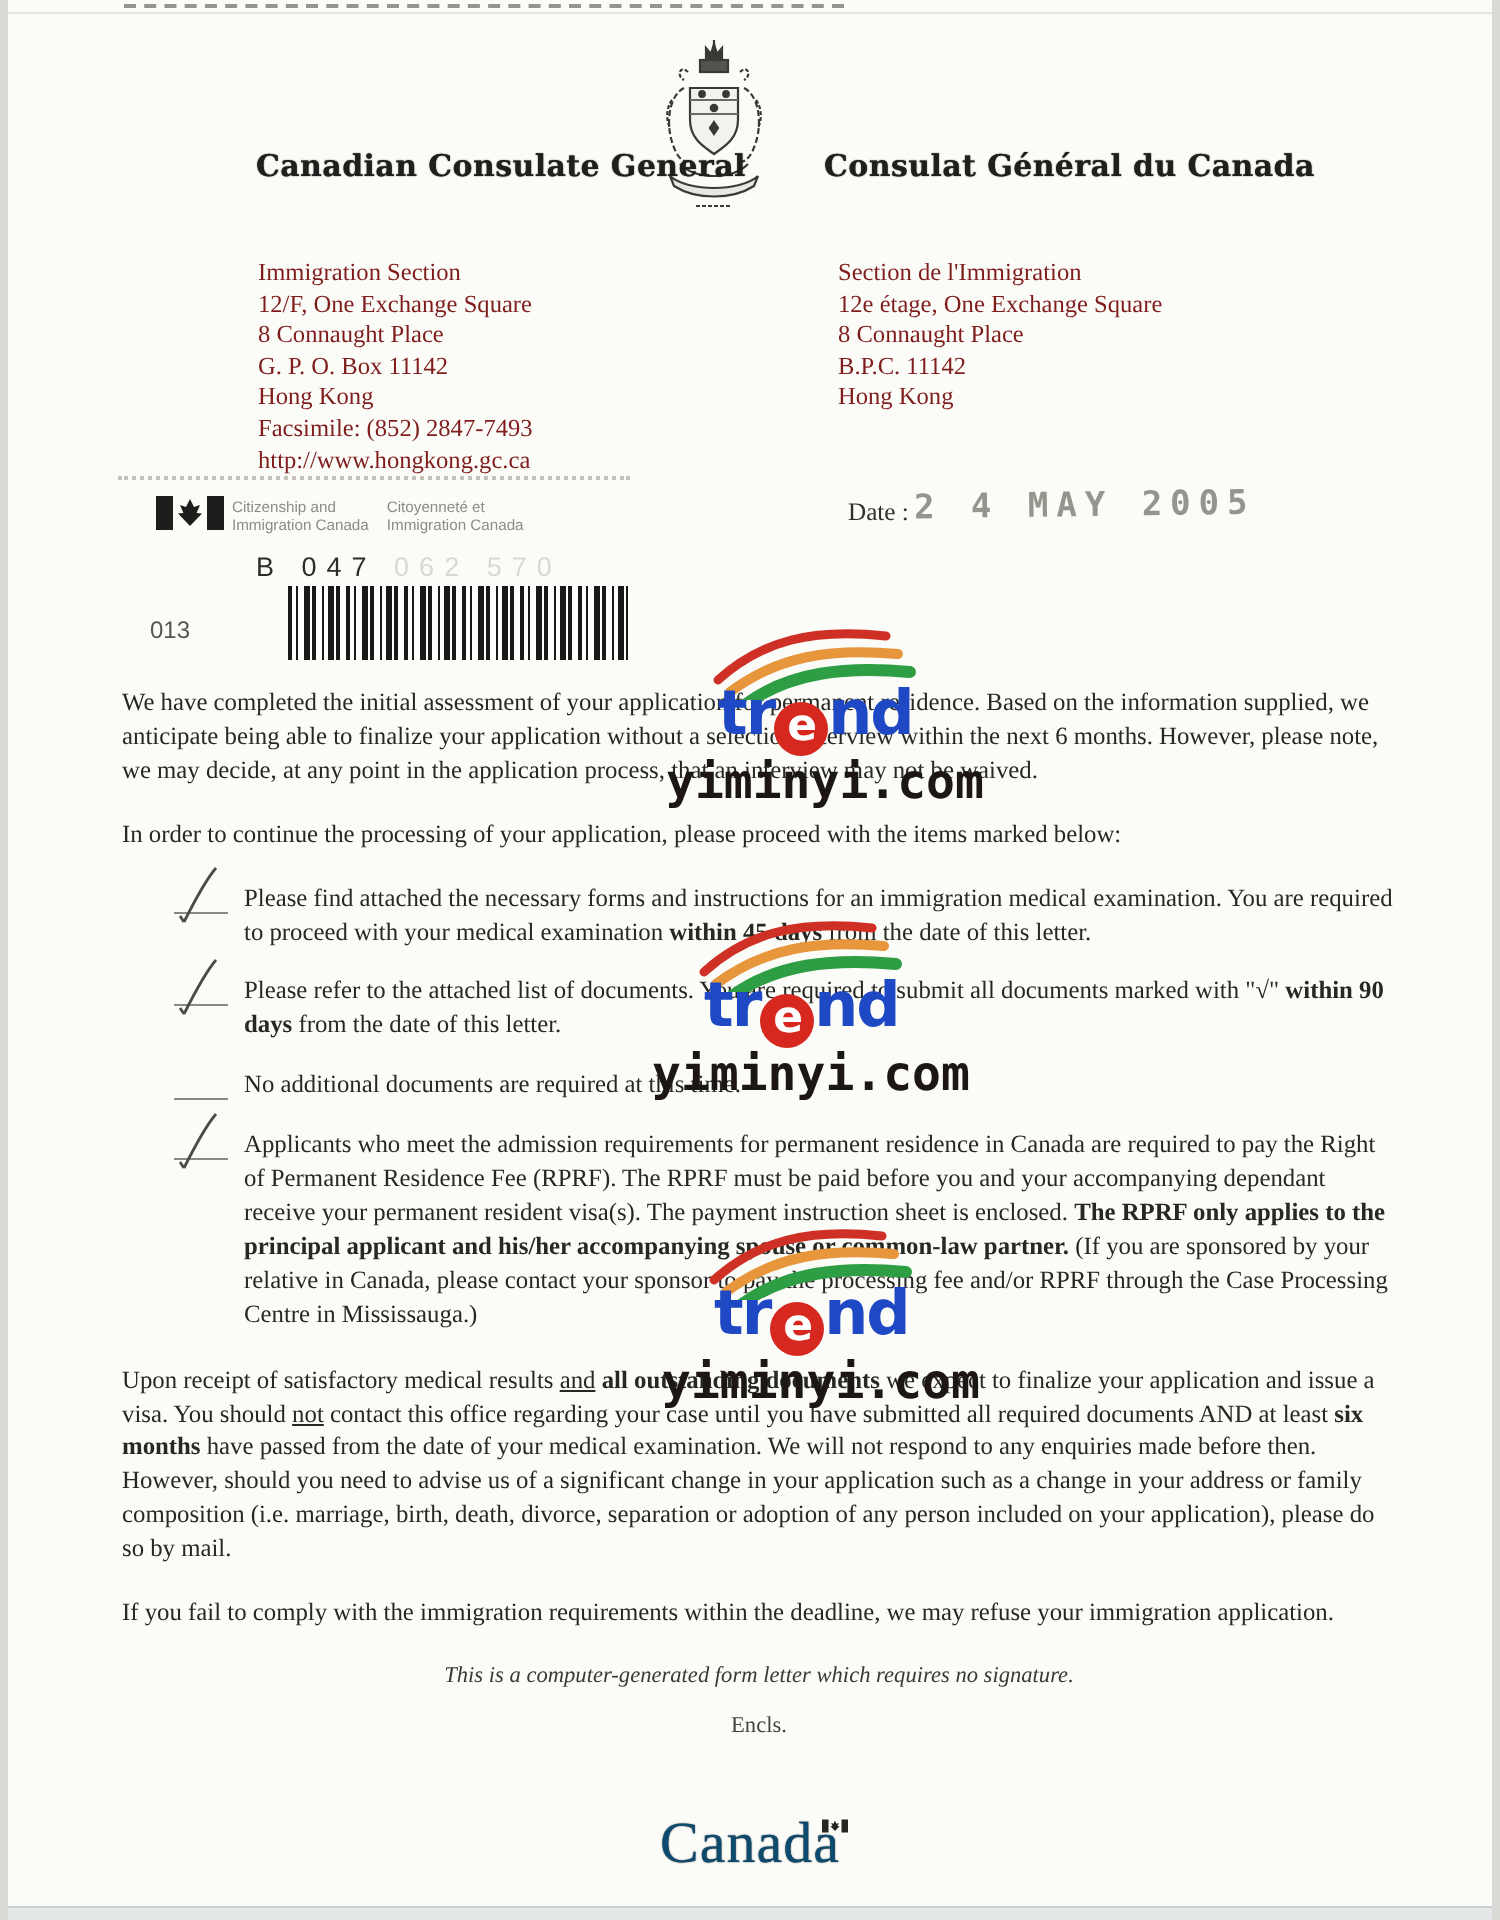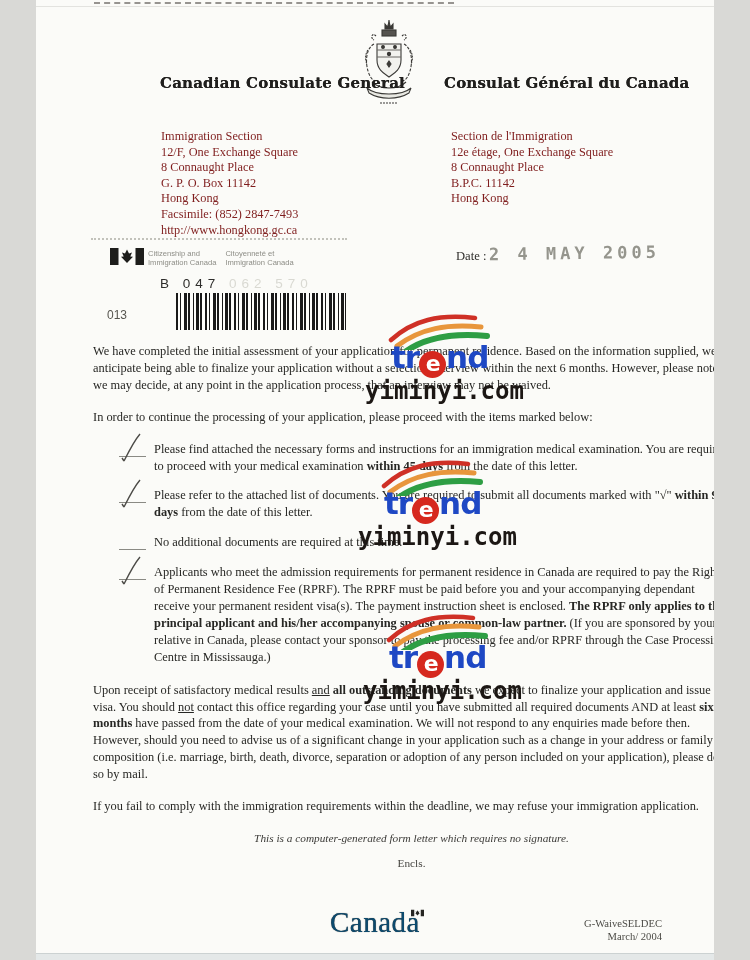--- a/index.html
+++ b/index.html
@@ -1,18 +1,18 @@
 <!DOCTYPE html>
 <html><head>
 <meta charset="utf-8">
 <style>
   * { margin:0; padding:0; box-sizing:border-box; }
   html,body { background:#d9d9d6; }
   .page {
-    position:relative; width:678px; height:960px; margin:0 auto;
+    position:relative; width:742px; height:960px; margin:0 auto;
     background:#fbfbf8; overflow:hidden;
     font-family:"Liberation Serif", serif; color:#2b2b28;
   }
   .scanline-top { position:absolute; left:58px; top:2px; width:360px; border-top:2px dashed #55514c; opacity:.6; }
   .scanline-top2 { position:absolute; left:0; top:6px; width:750px; border-top:1px solid #e3e3df; }
 
   
   .coa { position:absolute; left:326px; top:20px; }
   .org-title { position:absolute; top:74px; font-family:"DejaVu Serif", serif; font-weight:bold; font-size:15px; color:#201f1d; letter-spacing:.2px; text-shadow:0 0 .6px #201f1d; }
   .org-en { left:124px; }
@@ -230,19 +230,15 @@
     <div class="domain">yiminyi.com</div>
   </div>
 
   <div class="wordmark">
     <span class="inner"><span>Canada</span><svg width="13" height="8" viewBox="0 0 34 17">
           <rect x="0" y="0" width="8.5" height="17" fill="#262522"></rect>
           <rect x="25.5" y="0" width="8.5" height="17" fill="#262522"></rect>
           <path d="M17 1.5 L19 5.5 L22 4.5 L20.3 8.5 L23 8.7 L17 15 L11 8.7 L13.7 8.5 L12 4.5 L15 5.5 Z" fill="#262522"></path>
         </svg></span>
   </div>
-  <div class="formcode">
-    <div>G-WaiveSELDEC</div>
-    <div>March/ 2004</div>
-  </div>
 
   <div class="bottom-band"></div>
 </div>
 
 </body></html>

